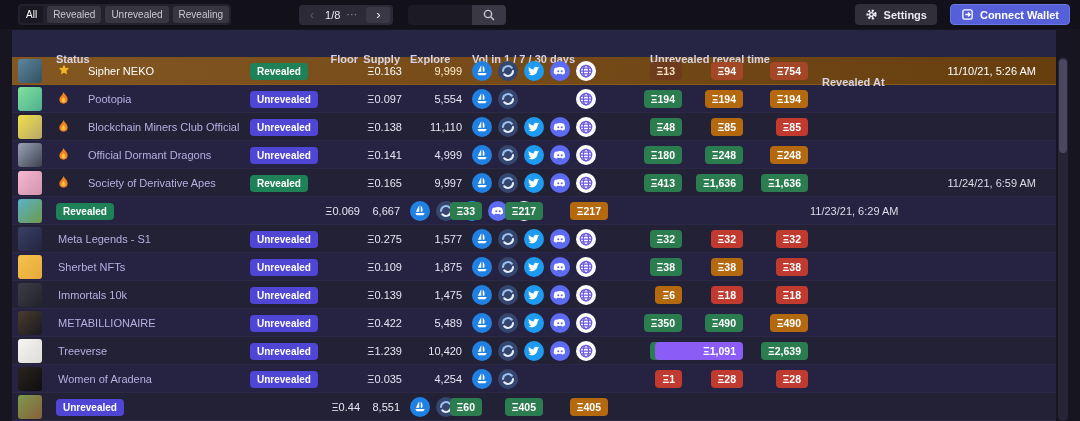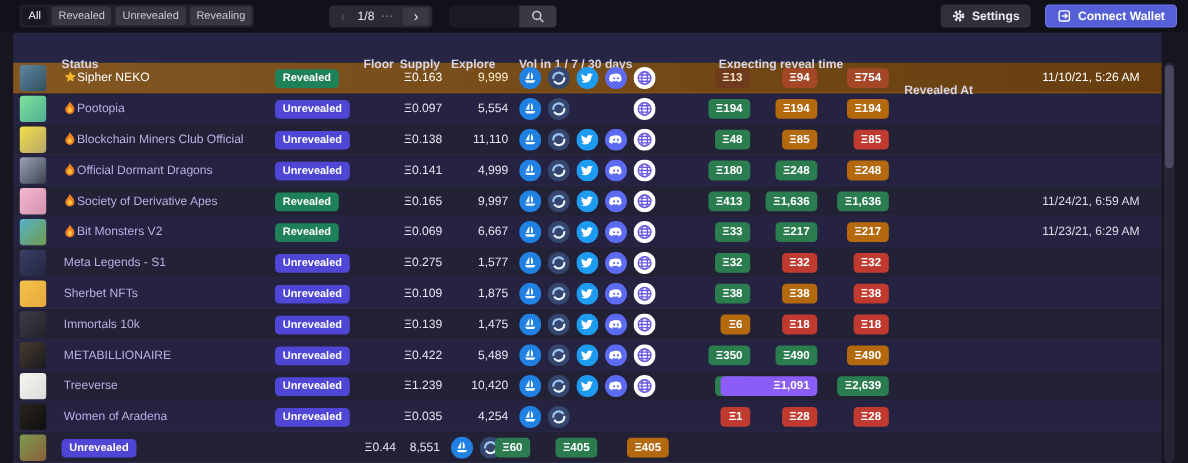--- a/index.html
+++ b/index.html
@@ -45,21 +45,21 @@
   .h-vol { text-align:right; padding-right:35px; }
   .h-expect { text-align:center; }
   .h-reveal { text-align:left; padding-left:12px;margin-top:46px; }
 
   .row { height:28px; align-items:center; background:#232136; border-bottom:1px solid #2b2946; cursor:pointer; }
   .row:nth-child(even) { background:#252341; }
   .row.selected { background-image:linear-gradient(90deg, rgba(255,255,255,.07), rgba(0,0,0,.16)); 
                   border-bottom-color:#8a5a1a; }
   .c-thumb { padding-left:6px; }
   .thumb { width:24px; height:24px; border-radius:3px; }
-  .c-name { display:flex; align-items:center; gap:0; color:#b6b0e2; font-size:11px; padding-left:2px;
+  .c-name { display:flex; align-items:center; gap:18px; color:#b6b0e2; font-size:11px; padding-left:2px;
             white-space:nowrap; overflow:hidden; }
   .row.selected .c-name { color:#ffffff; }
   .pfx { display:inline-flex; width:12px; height:13px; flex:0 0 auto; }
   .badge { display:inline-block; font-size:10px; font-weight:bold; color:#ffffff;
            padding:3px 7px; border-radius:4px; }
   .c-floor { text-align:right; color:#e8e5f2; font-size:11px; }
   .c-supply { text-align:right; color:#e8e5f2; font-size:11px; padding-right:2px; }
   .row.selected .c-floor { color:#ffffff; }
   .row.selected .c-supply { color:#ffedc9; }
   .c-explore { display:flex; gap:6px; padding-left:8px; }
@@ -131,21 +131,21 @@
   </div>
 
   <div class="table">
     <div class="thead grid-cols">
       <div></div>
       <div class="h-status">Status</div>
       <div class="h-floor">Floor</div>
       <div class="h-supply">Supply</div>
       <div class="h-explore" style="padding-left:8px">Explore</div>
       <div class="h-vol">Vol in 1 / 7 / 30 days</div>
-      <div class="h-expect">Expecting reveal time</div>
+      <div class="h-expect">Unrevealed reveal time</div>
       <div class="h-reveal">Revealed At</div>
     </div>
     <div id="tbody">
         <div class="row grid-cols selected" style="background-color: rgb(122, 74, 17);">
     <div class="c-thumb">
       <div class="thumb" style="background: linear-gradient(135deg, rgb(93, 134, 160), rgb(49, 80, 95));"></div>
     </div>
     <div class="c-name">
       <span class="pfx">
               <svg viewBox="0 0 14 14" width="12" height="12">
@@ -461,29 +461,20 @@
             <span class="vol" style="background: rgb(43, 125, 80);">Ξ1,636</span>
             <span class="vol" style="background: rgb(43, 125, 80);">Ξ1,636</span>
           </div>
     <div class="c-expect"></div>
     <div class="c-reveal">11/24/21, 6:59 AM</div>
   </div>
         <div class="row grid-cols">
     <div class="c-thumb">
       <div class="thumb" style="background: linear-gradient(135deg, rgb(87, 178, 201), rgb(111, 154, 75));"></div>
     </div>
-    <div class="c-name">
-      <span class="pfx">
-              <svg viewBox="0 0 12 14" width="11" height="13">
-                <path d="M6 0c1 3 4.5 4 4.5 8.2A4.4 4.4 0 0 1 1.5 8.2C1.5 5.5 4.5 4.2 6 0z" fill="#f08022"></path>
-                <path d="M6 5c.6 1.5 2.2 2 2.2 3.9a2.2 2.2 0 0 1-4.4 0C3.8 7.2 5.3 6.7 6 5z" fill="#fcc33c"></path>
-              </svg>
-            </span>
-      <span>Bit Monsters V2</span>
-    </div>
     <div>
       <span class="badge" style="background: rgb(30, 129, 88);">Revealed</span>
     </div>
     <div class="c-floor">Ξ0.069</div>
     <div class="c-supply">6,667</div>
     <div class="c-explore">
             <span class="xicon">
               <svg viewBox="0 0 16 16">
                 <circle cx="8" cy="8" r="8" fill="#2081e2"></circle>
                 <path d="M7.4 3.4v5.2H4.7z" fill="#fff"></path>

